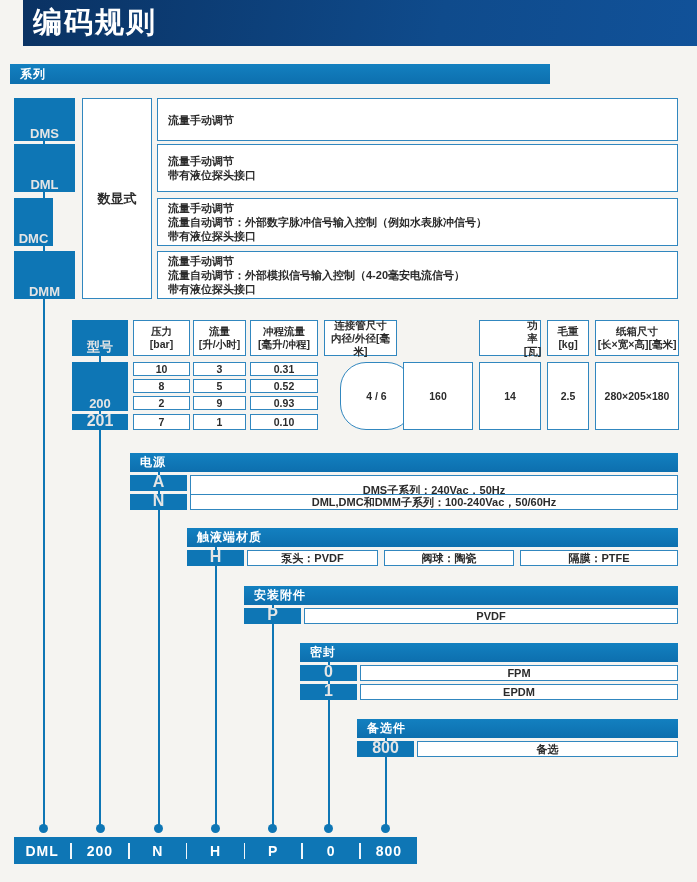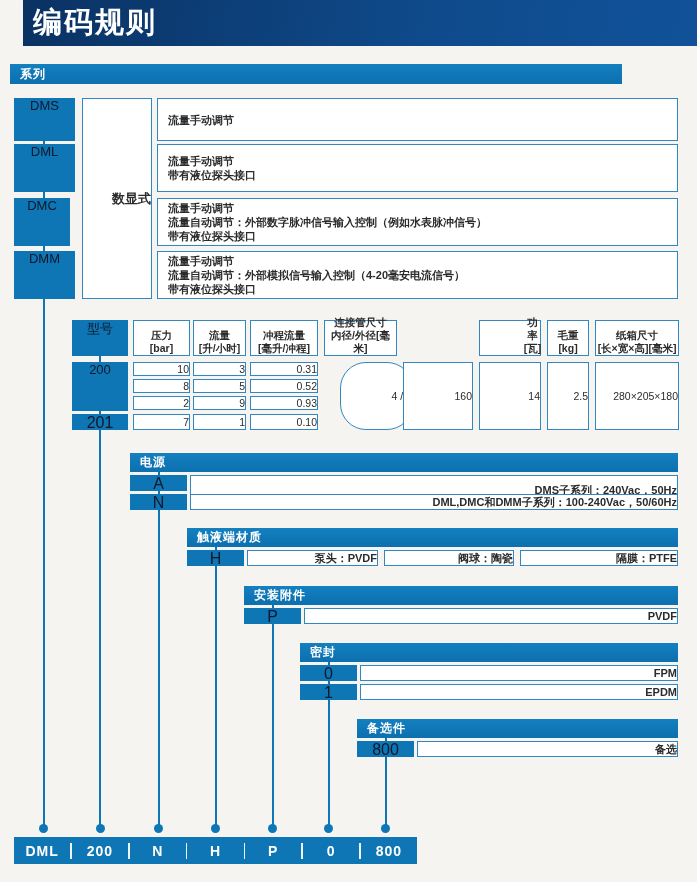--- a/index.html
+++ b/index.html
@@ -12,72 +12,72 @@
     background:linear-gradient(100deg,#0a3263 0%,#0f4b8c 60%,#11529a 100%);
     display:flex;align-items:center;margin-left:23px;
   }
   .banner h1{margin:0 0 0 10px;color:#fff;font-size:29px;font-weight:bold;letter-spacing:2px;}
   .secbar{
     position:absolute;background:linear-gradient(180deg,#1380c0,#0d6fae);
     color:#fff;font-size:12px;font-weight:bold;display:flex;align-items:center;
     padding-left:10px;box-sizing:border-box;letter-spacing:1px;
   }
   .bluecell{
-    position:absolute;background:#0e76b5;color:#0f172a;font-weight:normal;
-    display:flex;align-items:flex-start;justify-content:center;box-sizing:border-box;
+    position:absolute;background:#0e76b5;color:#e5e5e5;font-weight:bold;
+    display:flex;align-items:flex-end;justify-content:center;box-sizing:border-box;
   }
   .whitebox{
     position:absolute;background:#fff;border:1.5px solid #3187bf;box-sizing:border-box;
-    color:#2b2b2b;display:flex;align-items:center;justify-content:flex-end;
+    color:#2b2b2b;display:flex;align-items:center;justify-content:center;
     font-size:11px;font-weight:600;
   }
   .descbox{flex-direction:column;align-items:flex-start;justify-content:center;padding:3px 10px;line-height:14px;}
   .hdrcell{flex-direction:column;line-height:13px;text-align:center;font-size:10.5px;}
   .vline{position:absolute;width:2px;background:#0e76b5;}
   .dot{position:absolute;width:9px;height:9px;border-radius:50%;background:#0e76b5;}
   .codebar{
     position:absolute;left:14px;top:837px;width:403px;height:27px;background:#0e76b5;
     display:flex;align-items:center;
   }
   .codebar .seg{
     flex:1;text-align:center;color:#fff;font-size:14px;font-weight:bold;letter-spacing:1px;
   }
   .codebar .sep{width:1.5px;height:16px;background:#f0f6fa;}
   .fs13{font-size:13px;}
   .fs12{font-size:16px;}
-  .val{font-size:10.5px;font-weight:400;}
+  .val{font-size:10.5px;font-weight:700;}
 </style>
 </head>
 <body>
 
 <div class="page">
 
   <div class="vline" style="left:42.5px;top:98px;height:730px;"></div>
   <div class="vline" style="left:99px;top:320px;height:508px;"></div>
   <div class="vline" style="left:157.5px;top:453px;height:375px;"></div>
   <div class="vline" style="left:214.5px;top:528px;height:300px;"></div>
   <div class="vline" style="left:271.5px;top:586px;height:242px;"></div>
   <div class="vline" style="left:327.5px;top:643px;height:185px;"></div>
   <div class="vline" style="left:384.5px;top:719px;height:109px;"></div>
 
   <div class="banner">
     <h1>编码规则</h1>
   </div>
 
-  <div class="secbar" style="left:10px;top:64px;width:612px;height:20px;">
+  <div class="secbar" style="left:10px;top:64px;width:540px;height:20px;">
       <span>系列</span>
     </div>
 
   <div class="bluecell fs13" style="left:14px;top:98px;width:61px;height:43px;">
       <span>DMS</span>
     </div>
   <div class="bluecell fs13" style="left:14px;top:144px;width:61px;height:48px;">
       <span>DML</span>
     </div>
-  <div class="bluecell fs13" style="left:14px;top:198px;width:56px;height:48px;">
+  <div class="bluecell fs13" style="left:14px;top:198px;width:39px;height:48px;">
       <span>DMC</span>
     </div>
   <div class="bluecell fs13" style="left:14px;top:251px;width:61px;height:48px;">
       <span>DMM</span>
     </div>
 
   <div class="whitebox fs13" style="left:82px;top:98px;width:70px;height:201px;">
     <span>数显式</span>
   </div>
 

